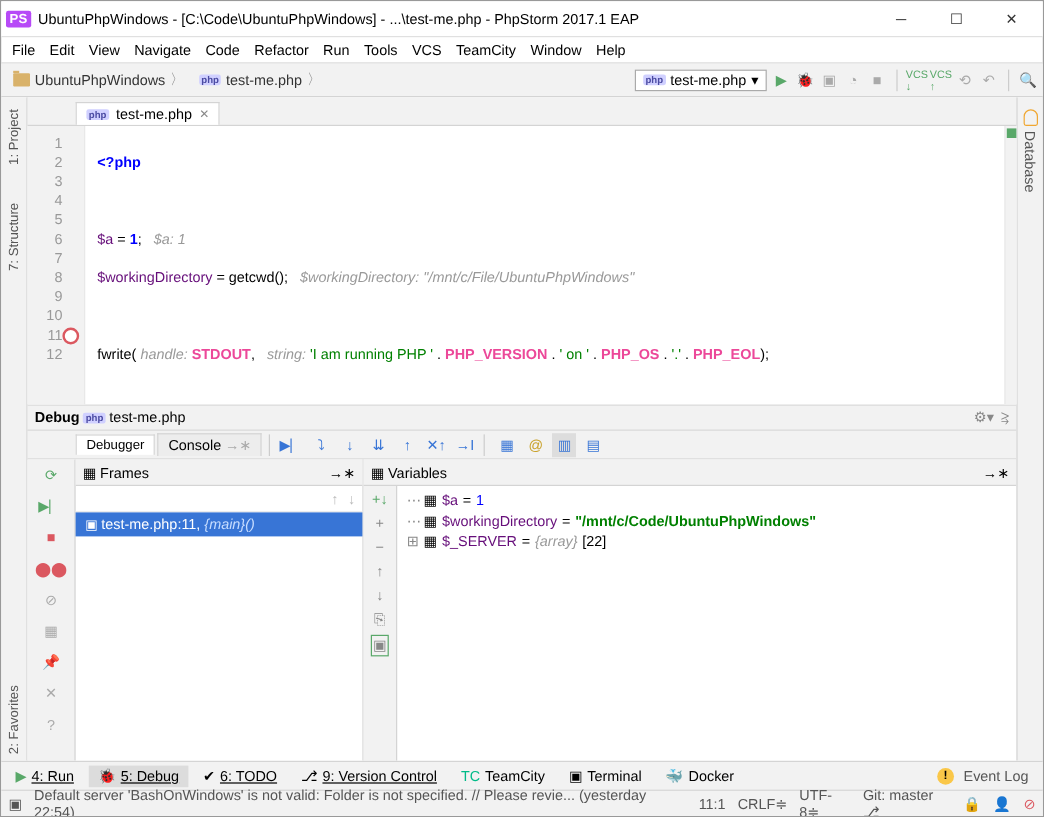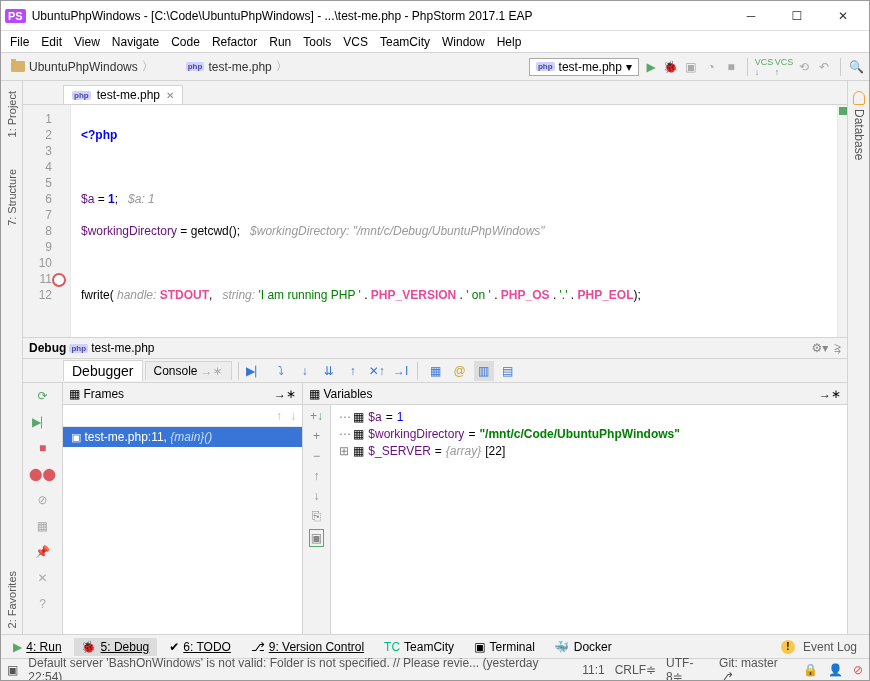--- a/index.html
+++ b/index.html
@@ -4,21 +4,21 @@
 <style>
 * { margin:0; padding:0; box-sizing:border-box; font-family:"Segoe UI",Tahoma,sans-serif; font-size:12px; }
 body { width:870px; height:681px; background:#fff; display:flex; flex-direction:column; border:1px solid #999; overflow:hidden; }
 .titlebar { height:30px; background:#fff; display:flex; align-items:center; padding:0 4px; border-bottom:1px solid #e0e0e0; }
 .titlebar .ps { background:#b74af7; color:#fff; font-weight:bold; padding:1px 3px; border-radius:2px; font-size:11px; margin-right:6px; }
 .titlebar .title { flex:1; color:#000; font-size:12px; }
 .winctl { display:flex; gap:2px; }
 .winbtn { width:44px; height:28px; display:flex; align-items:center; justify-content:center; color:#333; }
 .menubar { height:22px; display:flex; align-items:center; padding:0 4px; gap:2px; border-bottom:1px solid #d4d4d4; }
 .menubar span { padding:2px 5px; color:#000; }
-.navbar { height:28px; background:#f2f2f2; border-bottom:1px solid #d4d4d4; display:flex; align-items:center; padding:0 4px;gap:20px; }
+.navbar { height:28px; background:#f2f2f2; border-bottom:1px solid #d4d4d4; display:flex; align-items:center; padding:0 4px; }
 .crumb { display:flex; align-items:center; gap:4px; padding:0 6px; color:#333; }
 .crumb .chev { color:#888; }
 .runcfg { margin-left:auto; display:flex; align-items:center; gap:4px; }
 .runsel { border:1px solid #aaa; background:#fff; padding:1px 6px; display:flex; align-items:center; gap:4px; }
 .tbicon { width:16px; height:16px; display:inline-flex; align-items:center; justify-content:center; font-size:12px; }
 .play { color:#59a869; }
 .bug { color:#59a869; }
 .dim { color:#aaa; }
 .content { flex:1; display:flex; overflow:hidden; }
 .leftrail { width:22px; background:#f2f2f2; border-right:1px solid #d4d4d4; display:flex; flex-direction:column; align-items:center; padding-top:4px; gap:20px; }
@@ -39,21 +39,21 @@
 .var { color:#660e7a; }
 .str { color:#008000; font-weight:normal; }
 .const { color:#ec4899; font-weight:bold; }
 .hint { color:#999; font-style:italic; }
 .errstripe { width:10px; background:#f2f2f2; border-left:1px solid #e8e8e8; }
 .errstripe .ok { width:8px; height:8px; background:#59a869; margin:2px auto; }
 .debugtitle { height:22px; background:#f2f2f2; border-top:1px solid #d4d4d4; border-bottom:1px solid #d4d4d4; display:flex; align-items:center; padding:0 6px; font-size:11px; }
 .debugtitle .spacer { flex:1; }
 .debugtitle .ic { margin-left:6px; color:#888; }
 .dbgtoolbar { height:24px; background:#f2f2f2; border-bottom:1px solid #d4d4d4; display:flex; align-items:center; padding-left:40px; gap:2px; }
-.dbgtab { background:#fff; border:1px solid #d4d4d4; border-bottom:none; padding:2px 8px; font-size:14px; }
+.dbgtab { background:#fff; border:1px solid #d4d4d4; border-bottom:none; padding:2px 8px; font-size:11px; }
 .dbgtab2 { background:#ededed; border:1px solid #d4d4d4; border-bottom:none; padding:2px 8px; font-size:11px; }
 .dbgtoolbar .tb { width:20px; height:20px; display:flex; align-items:center; justify-content:center; color:#3875d6; margin-left:2px; }
 .debugbody { flex:1; display:flex; background:#fff; }
 .dbgside { width:40px; background:#f2f2f2; border-right:1px solid #d4d4d4; display:flex; flex-direction:column; align-items:center; padding:4px 0; gap:8px; }
 .dbgside .b { width:18px; height:18px; display:flex; align-items:center; justify-content:center; }
 .frames { width:240px; border-right:1px solid #d4d4d4; display:flex; flex-direction:column; }
 .panelhdr { height:22px; background:#f2f2f2; border-bottom:1px solid #d4d4d4; display:flex; align-items:center; padding:0 6px; font-size:11px; }
 .panelhdr .spacer { flex:1; }
 .framectl { height:22px; display:flex; align-items:center; justify-content:flex-end; padding:0 6px; gap:8px; color:#bbb; border-bottom:1px solid #e8e8e8; }
 .framerow { background:#3875d6; color:#fff; padding:3px 8px; font-size:11px; }
@@ -174,21 +174,21 @@
         <div>8</div>
         <div>9</div>
         <div>10</div>
         <div class="bp">11</div>
         <div>12</div>
       </div>
       <div class="code">
 <div class="l"><span class="tag">&lt;?php</span></div>
 <div class="l"></div>
 <div class="l"><span class="var">$a</span><span> = </span><span class="tag">1</span><span>;</span><span class="hint">   $a: 1</span></div>
-<div class="l"><span class="var">$workingDirectory</span><span> = getcwd();</span><span class="hint">   $workingDirectory: "/mnt/c/Debug/UbuntuPhpWindows"</span></div>
+<div class="l"><span class="var">$workingDirectory</span><span> = getcwd();</span><span class="hint">   $workingDirectory: "/mnt/c/File/UbuntuPhpWindows"</span></div>
 <div class="l"></div>
 <div class="l"><span>fwrite(</span><span class="hint"> handle: </span><span class="const">STDOUT</span><span>,</span><span class="hint">   string: </span><span class="str">'I am running PHP '</span><span> . </span><span class="const">PHP_VERSION</span><span> . </span><span class="str">' on '</span><span> . </span><span class="const">PHP_OS</span><span> . </span><span class="str">'.'</span><span> . </span><span class="const">PHP_EOL</span><span>);</span></div>
 
 
 
 
 
       </div>
       <div class="errstripe">
           <div class="ok"></div>

